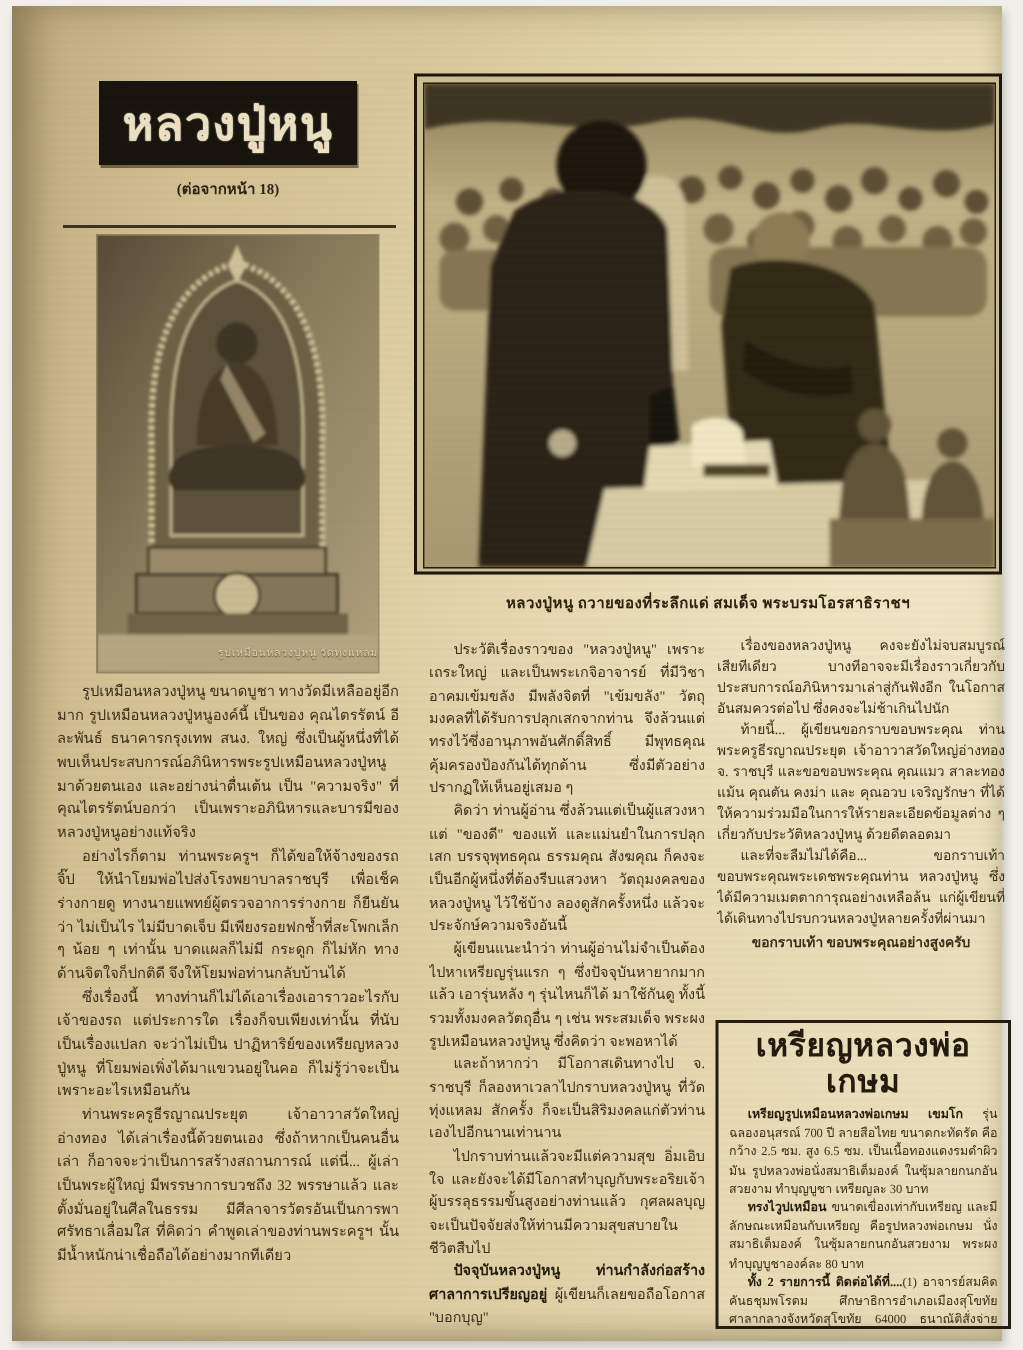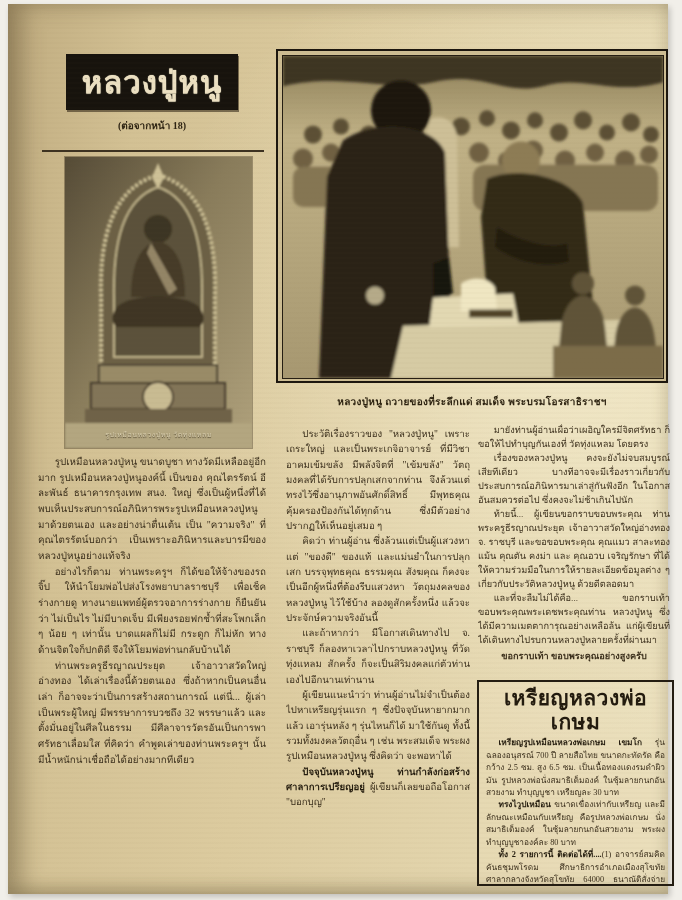--- a/index.html
+++ b/index.html
@@ -38,21 +38,21 @@
   }
   .head-rule{position:absolute;left:34px;top:146px;width:222px;height:2px;background:#3d3221;}
   
   .statue-photo{
     position:absolute;left:57px;top:153px;width:187px;height:291px;
     background:#7b6d4e;overflow:hidden;filter:saturate(.9);
     box-shadow:0 0 0 1px rgba(60,48,28,.4);
   }
   .statue-photo svg{display:block;width:100%;height:100%;}
   .statue-engraving{
-    position:absolute;left:0;right:0;bottom:8px;text-align:center;
+    position:absolute;left:0;right:0;bottom:8px;text-align:right;
     font-size:7px;color:#e7dcb8;opacity:.85;letter-spacing:.5px;
     text-shadow:0 1px 1px #3a2f1a;
     margin-top:13px;
   }
   
   .main-photo-frame{
     position:absolute;left:268px;top:45px;width:392px;height:334px;
     border:2px solid #1c160e;background:#cdbd93;padding:4px;box-sizing:border-box;
   }
   .main-photo{
@@ -208,33 +208,34 @@
             <rect x="270" y="288" width="110" height="32" fill="#7b6c49"></rect>
           </g>
         </svg>
       </div>
     </div>
     <div class="main-caption">หลวงปู่หนู ถวายของที่ระลึกแด่ สมเด็จ พระบรมโอรสาธิราชฯ</div>
 
     <div class="col col-left">
       <p>รูปเหมือนหลวงปู่หนู ขนาดบูชา ทางวัดมีเหลืออยู่อีกมาก รูปเหมือนหลวงปู่หนูองค์นี้ เป็นของ คุณไตรรัตน์ อีละพันธ์ ธนาคารกรุงเทพ สนง. ใหญ่ ซึ่งเป็นผู้หนึ่งที่ได้พบเห็นประสบการณ์อภินิหารพระรูปเหมือนหลวงปู่หนูมาด้วยตนเอง และอย่างน่าตื่นเต้น เป็น "ความจริง" ที่คุณไตรรัตน์บอกว่า เป็นเพราะอภินิหารและบารมีของหลวงปู่หนูอย่างแท้จริง</p>
       <p>อย่างไรก็ตาม ท่านพระครูฯ ก็ได้ขอให้จ้างของรถจิ๊ป ให้นำโยมพ่อไปส่งโรงพยาบาลราชบุรี เพื่อเช็คร่างกายดู ทางนายแพทย์ผู้ตรวจอาการร่างกาย ก็ยืนยันว่า ไม่เป็นไร ไม่มีบาดเจ็บ มีเพียงรอยฟกช้ำที่สะโพกเล็ก ๆ น้อย ๆ เท่านั้น บาดแผลก็ไม่มี กระดูก ก็ไม่หัก ทางด้านจิตใจก็ปกติดี จึงให้โยมพ่อท่านกลับบ้านได้</p>
+      <p>ซึ่งเรื่องนี้ ทางท่านก็ไม่ได้เอาเรื่องเอาราวอะไรกับเจ้าของรถ แต่ประการใด เรื่องก็จบเพียงเท่านั้น ที่นับเป็นเรื่องแปลก จะว่าไม่เป็น ปาฏิหาริย์ของเหรียญหลวงปู่หนู ที่โยมพ่อเพิ่งได้มาแขวนอยู่ในคอ ก็ไม่รู้ว่าจะเป็นเพราะอะไรเหมือนกัน</p>
       <p>ท่านพระครูธีรญาณประยุต เจ้าอาวาสวัดใหญ่อ่างทอง ได้เล่าเรื่องนี้ด้วยตนเอง ซึ่งถ้าหากเป็นคนอื่นเล่า ก็อาจจะว่าเป็นการสร้างสถานการณ์ แต่นี่... ผู้เล่าเป็นพระผู้ใหญ่ มีพรรษาการบวชถึง 32 พรรษาแล้ว และตั้งมั่นอยู่ในศีลในธรรม มีศีลาจารวัตรอันเป็นการพาศรัทธาเลื่อมใส ที่คิดว่า คำพูดเล่าของท่านพระครูฯ นั้นมีน้ำหนักน่าเชื่อถือได้อย่างมากทีเดียว</p>
     </div>
 
     <div class="col col-mid">
       <p>ประวัติเรื่องราวของ "หลวงปู่หนู" เพราะเถระใหญ่ และเป็นพระเกจิอาจารย์ ที่มีวิชาอาคมเข้มขลัง มีพลังจิตที่ "เข้มขลัง" วัตถุมงคลที่ได้รับการปลุกเสกจากท่าน จึงล้วนแต่ทรงไว้ซึ่งอานุภาพอันศักดิ์สิทธิ์ มีพุทธคุณคุ้มครองป้องกันได้ทุกด้าน ซึ่งมีตัวอย่างปรากฏให้เห็นอยู่เสมอ ๆ</p>
       <p>คิดว่า ท่านผู้อ่าน ซึ่งล้วนแต่เป็นผู้แสวงหาแต่ "ของดี" ของแท้ และแม่นยำในการปลุกเสก บรรจุพุทธคุณ ธรรมคุณ สังฆคุณ ก็คงจะเป็นอีกผู้หนึ่งที่ต้องรีบแสวงหา วัตถุมงคลของหลวงปู่หนู ไว้ใช้บ้าง ลองดูสักครั้งหนึ่ง แล้วจะประจักษ์ความจริงอันนี้</p>
+      <p>ผู้เขียนแนะนำว่า ท่านผู้อ่านไม่จำเป็นต้องไปหาเหรียญรุ่นแรก ๆ ซึ่งปัจจุบันหายากมากแล้ว เอารุ่นหลัง ๆ รุ่นไหนก็ได้ มาใช้กันดู ทั้งนี้รวมทั้งมงคลวัตถุอื่น ๆ เช่น พระสมเด็จ พระผงรูปเหมือนหลวงปู่หนู ซึ่งคิดว่า จะพอหาได้</p>
       <p>และถ้าหากว่า มีโอกาสเดินทางไป จ. ราชบุรี ก็ลองหาเวลาไปกราบหลวงปู่หนู ที่วัดทุ่งแหลม สักครั้ง ก็จะเป็นสิริมงคลแก่ตัวท่านเองไปอีกนานเท่านาน</p>
-      <p>ผู้เขียนแนะนำว่า ท่านผู้อ่านไม่จำเป็นต้องไปหาเหรียญรุ่นแรก ๆ ซึ่งปัจจุบันหายากมากแล้ว เอารุ่นหลัง ๆ รุ่นไหนก็ได้ มาใช้กันดู ทั้งนี้รวมทั้งมงคลวัตถุอื่น ๆ เช่น พระสมเด็จ พระผงรูปเหมือนหลวงปู่หนู ซึ่งคิดว่า จะพอหาได้</p>
+      <p>ไปกราบท่านแล้วจะมีแต่ความสุข อิ่มเอิบใจ และยังจะได้มีโอกาสทำบุญกับพระอริยเจ้า ผู้บรรลุธรรมขั้นสูงอย่างท่านแล้ว กุศลผลบุญ จะเป็นปัจจัยส่งให้ท่านมีความสุขสบายในชีวิตสืบไป</p>
       <p><b>ปัจจุบันหลวงปู่หนู ท่านกำลังก่อสร้างศาลาการเปรียญอยู่ </b><span>ผู้เขียนก็เลยขอถือโอกาส "บอกบุญ"</span></p>
     </div>
 
     <div class="col col-right">
-      <p>มายังท่านผู้อ่านเผื่อว่าเผอิญใครมีจิตศรัทธา ก็ขอให้ไปทำบุญกันเองที่ วัดทุ่งแหลม โดยตรง</p>
       <p>เรื่องของหลวงปู่หนู คงจะยังไม่จบสมบูรณ์เสียทีเดียว บางทีอาจจะมีเรื่องราวเกี่ยวกับประสบการณ์อภินิหารมาเล่าสู่กันฟังอีก ในโอกาสอันสมควรต่อไป ซึ่งคงจะไม่ช้าเกินไปนัก</p>
       <p>ท้ายนี้... ผู้เขียนขอกราบขอบพระคุณ ท่านพระครูธีรญาณประยุต เจ้าอาวาสวัดใหญ่อ่างทอง จ. ราชบุรี และขอขอบพระคุณ คุณแมว สาละทองแม้น คุณตัน คงม่า และ คุณอวบ เจริญรักษา ที่ได้ให้ความร่วมมือในการให้รายละเอียดข้อมูลต่าง ๆ เกี่ยวกับประวัติหลวงปู่หนู ด้วยดีตลอดมา</p>
       <p>และที่จะลืมไม่ได้คือ... ขอกราบเท้า ขอบพระคุณพระเดชพระคุณท่าน หลวงปู่หนู ซึ่งได้มีความเมตตาการุณอย่างเหลือล้น แก่ผู้เขียนที่ได้เดินทางไปรบกวนหลวงปู่หลายครั้งที่ผ่านมา</p>
       <p class="closing">ขอกราบเท้า ขอบพระคุณอย่างสูงครับ</p>
     </div>
 
     <div class="ad-box">
       <div class="ad-title">เหรียญหลวงพ่อเกษม</div>
       <div class="ad-body">
         <p><b>เหรียญรูปเหมือนหลวงพ่อเกษม เขมโก</b><span> รุ่น ฉลองอนุสรณ์ 700 ปี ลายสือไทย ขนาดกะทัดรัด คือกว้าง 2.5 ซม. สูง 6.5 ซม. เป็นเนื้อทองแดงรมดำผิวมัน รูปหลวงพ่อนั่งสมาธิเต็มองค์ ในซุ้มลายกนกอันสวยงาม ทำบุญบูชา เหรียญละ 30 บาท</span></p>

